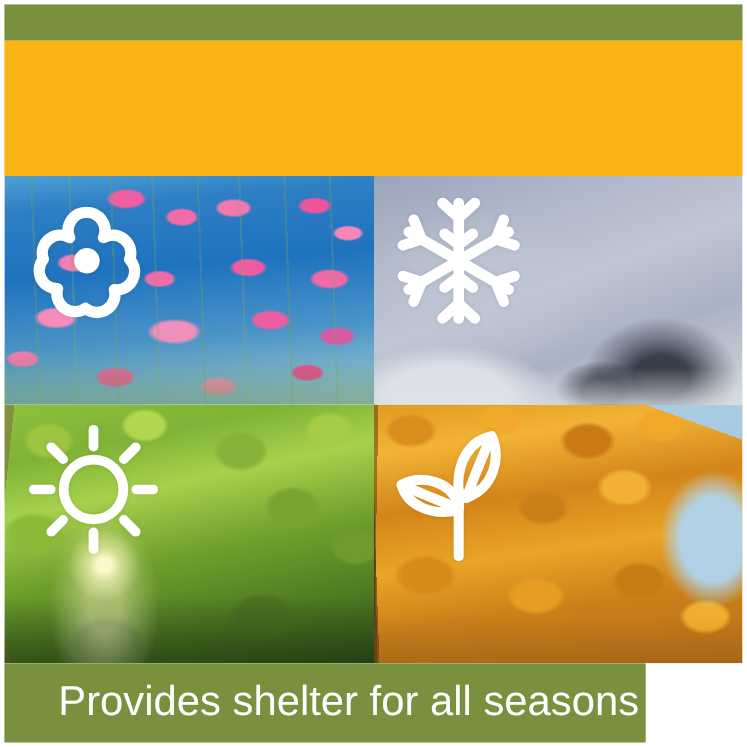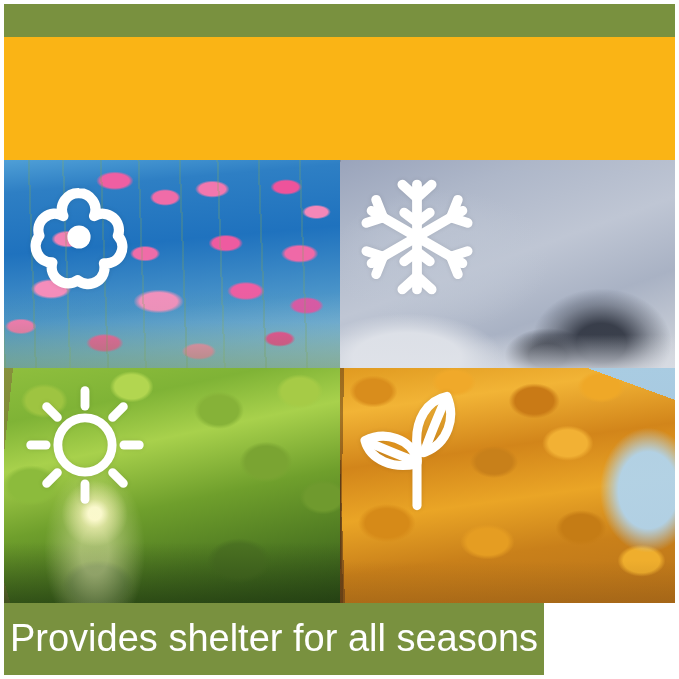--- a/index.html
+++ b/index.html
@@ -213,20 +213,21 @@
   .footer-band {
     position: absolute;
     left: 4px;
     top: 603px;
     width: 540px;
     height: 72px;
     background: #79913f;
     display: flex;
     align-items: center;
     justify-content: center;
+    padding-left: 43px;
   }
   .footer-text {
     color: #ffffff;
     font-family: "Liberation Sans", sans-serif;
     font-weight: normal;
     font-size: 38px;
     line-height: 40px;
     letter-spacing: 0px;
     white-space: nowrap;
     margin: 0;

